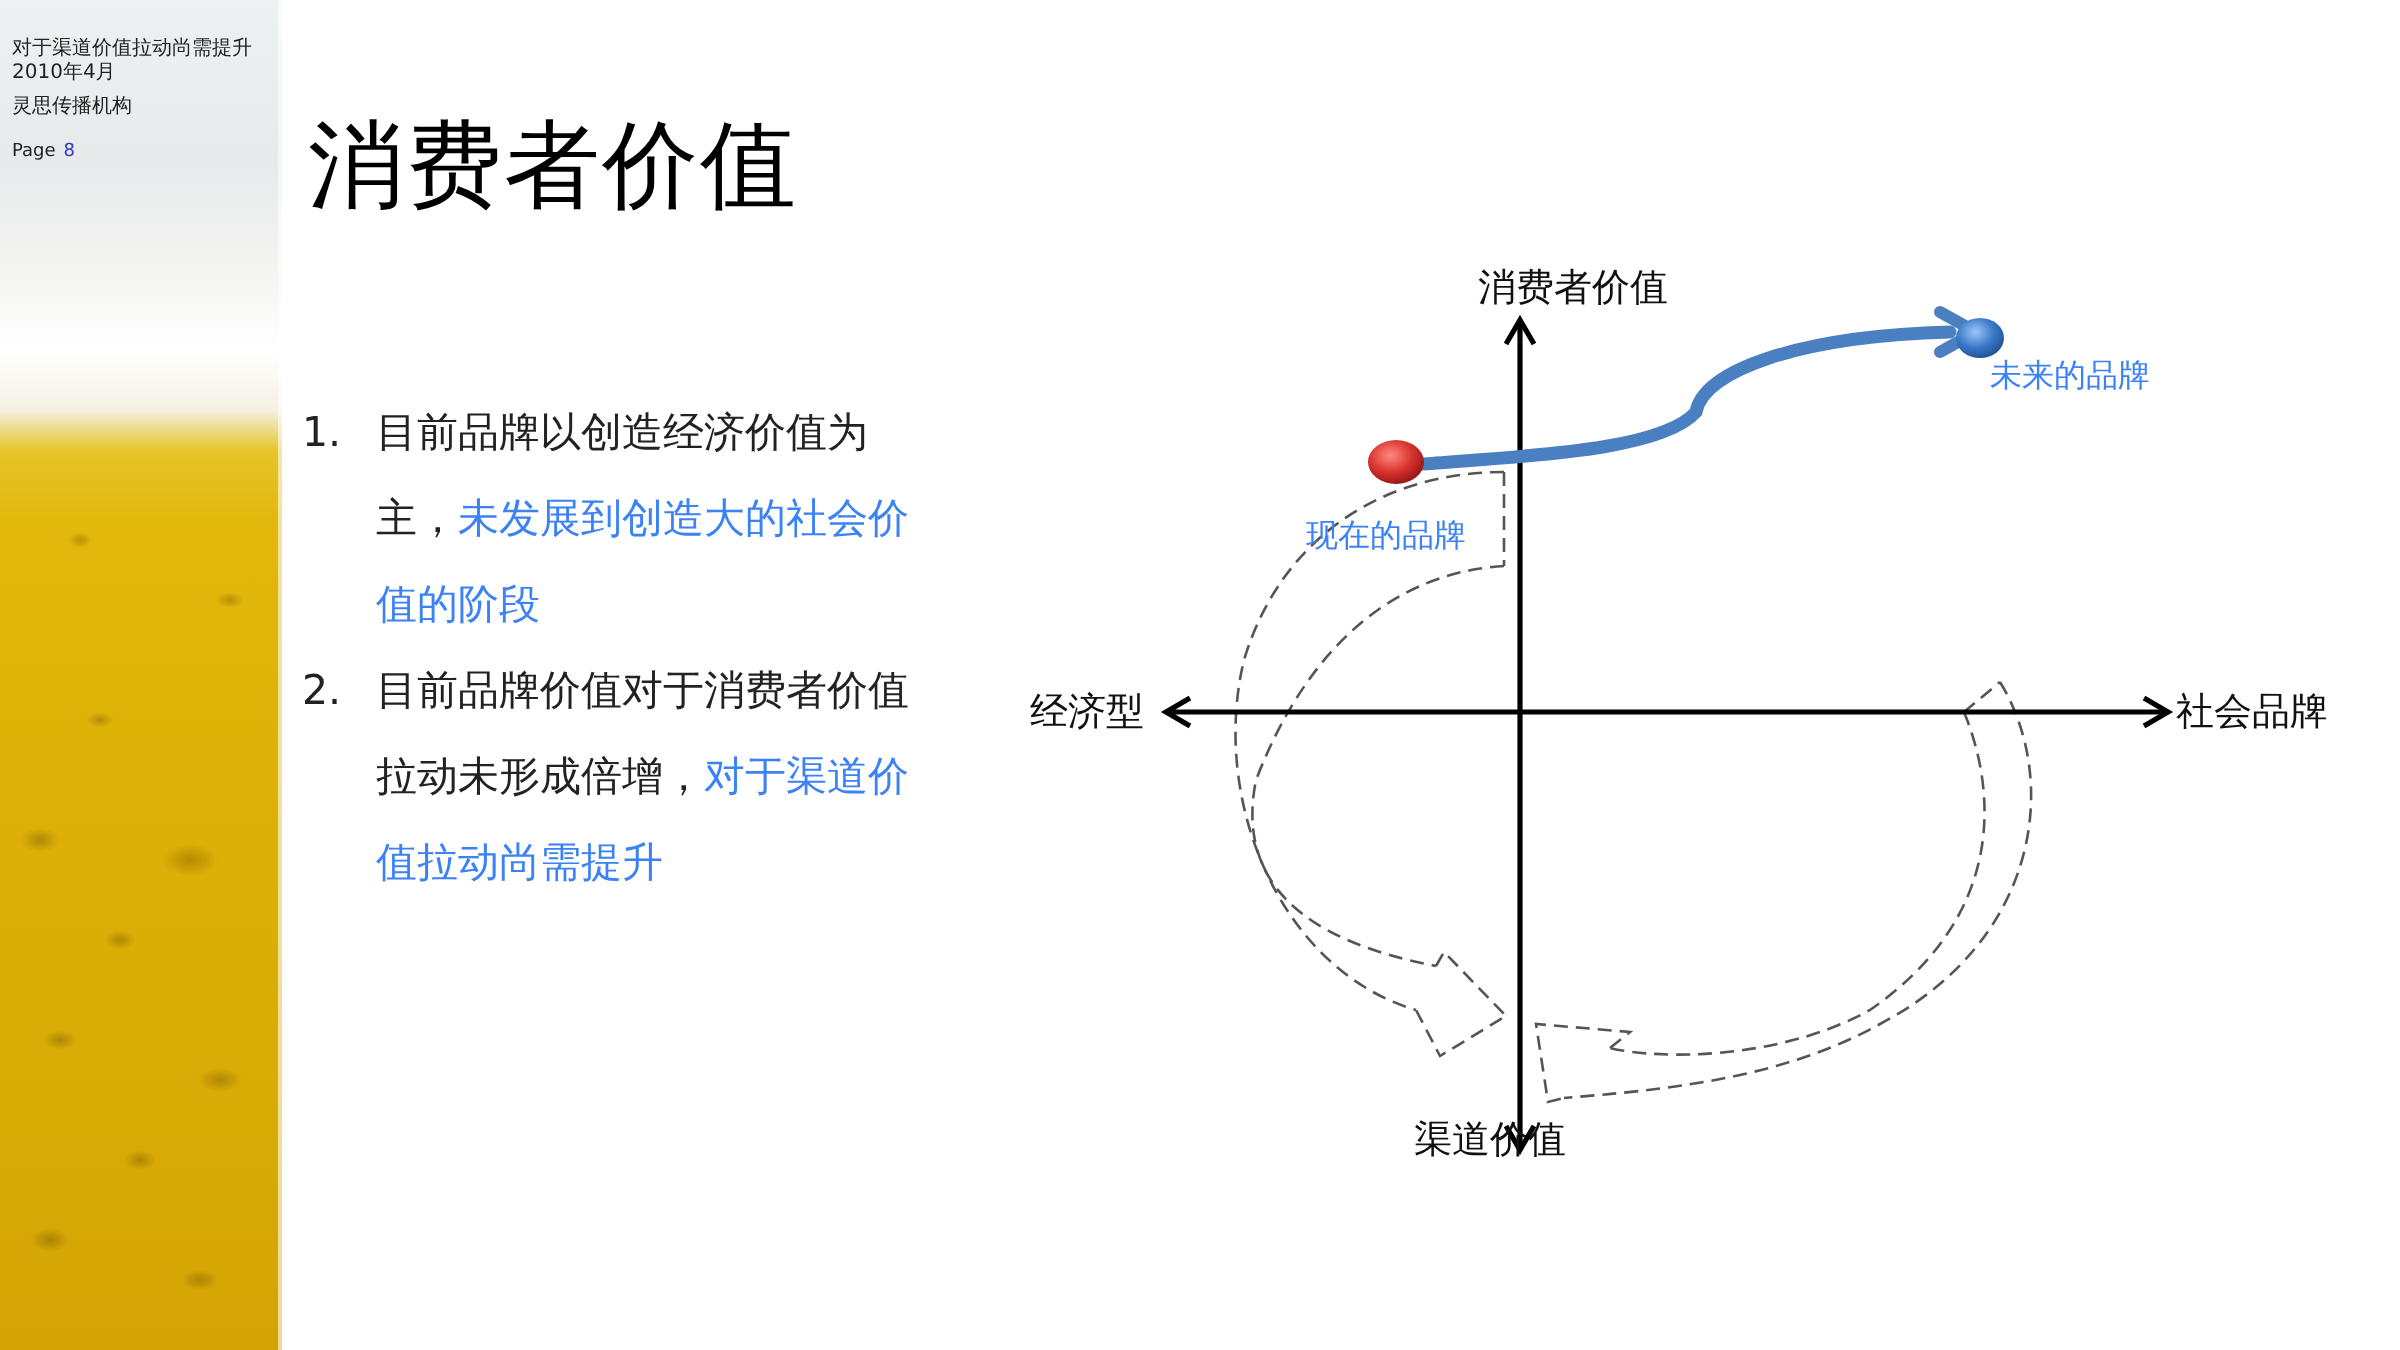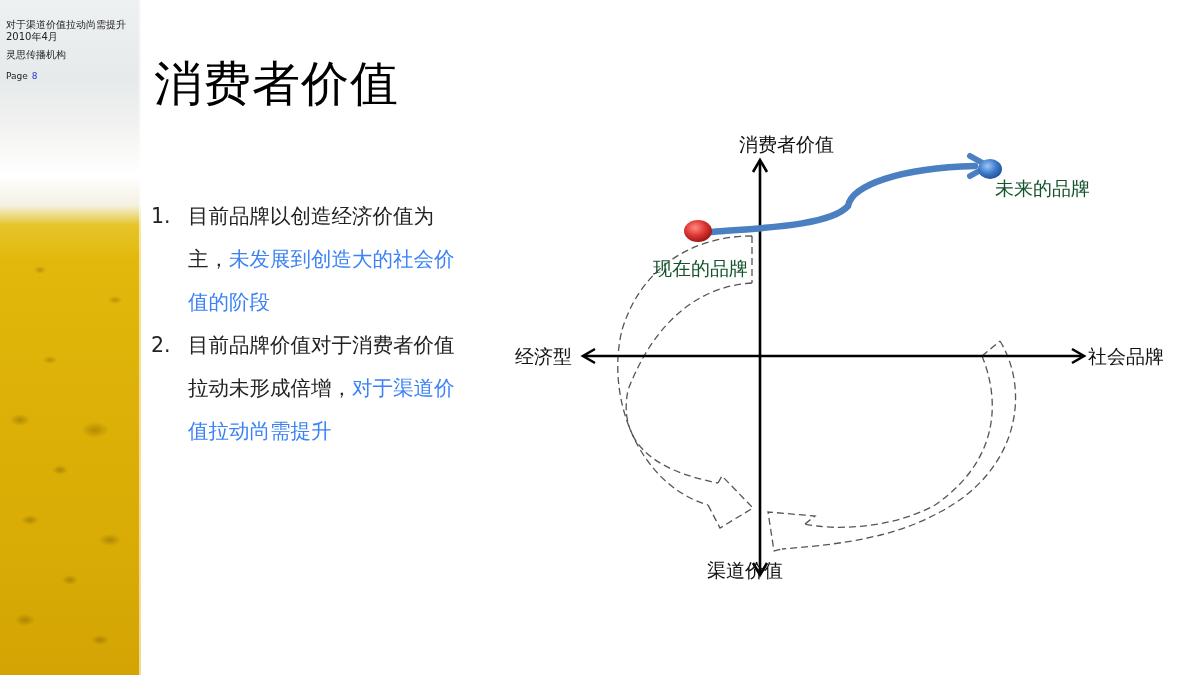--- a/index.html
+++ b/index.html
@@ -29,40 +29,40 @@
           #d9ab05 560px, #d3a404 675px);
     }
     .beer-strip::after {
       content: ""; position: absolute; right: 0; top: 0; width: 2px; height: 100%;
       background: rgba(255,255,255,0.6);
     }
     .meta {
       position: absolute; left: 6px; top: 19px; font-size: 10px; line-height: 12px; color: #222;
     }
     .meta .line { display: block; }
-    .meta .org { margin-top: 6px; }
+    .meta .org { margin-top: 6px; font-family: Liberation Mono, monospace; }
     .meta .page { margin-top: 9px; font-size: 9px; }
     .meta .page .num { color: #2b38c8; margin-left: 4px; }
     .title {
       position: absolute; left: 154px; top: 53px;
       font-size: 48px; line-height: 60px; color: #000; letter-spacing: 1px;
     }
     .bullets {
       position: absolute; left: 150px; top: 195px; width: 320px;
       font-size: 20.5px; line-height: 43px; color: #222;
     }
     .bullet { position: relative; padding-left: 38px; }
     .bullet .num { position: absolute; left: 1px; top: 0; }
     .red { color: #3b82f6; }
     .diagram { position: absolute; left: 0; top: 0; width: 1200px; height: 675px; pointer-events: none; }
     .axis-label {
       position: absolute; font-size: 19px; line-height: 24px; color: #111; white-space: nowrap;
     }
     .node-label {
-      position: absolute; font-size: 19px; line-height: 22px; color: #14532d; white-space: nowrap;
+      position: absolute; font-size: 16px; line-height: 22px; color: #3b82f6; white-space: nowrap;
     }
   </style>
 </head>
 <body>
 
 <div class="beer-strip"></div>
 
 <div class="meta">
   <span class="line">对于渠道价值拉动尚需提升</span>
   <span class="line">2010年4月</span>

